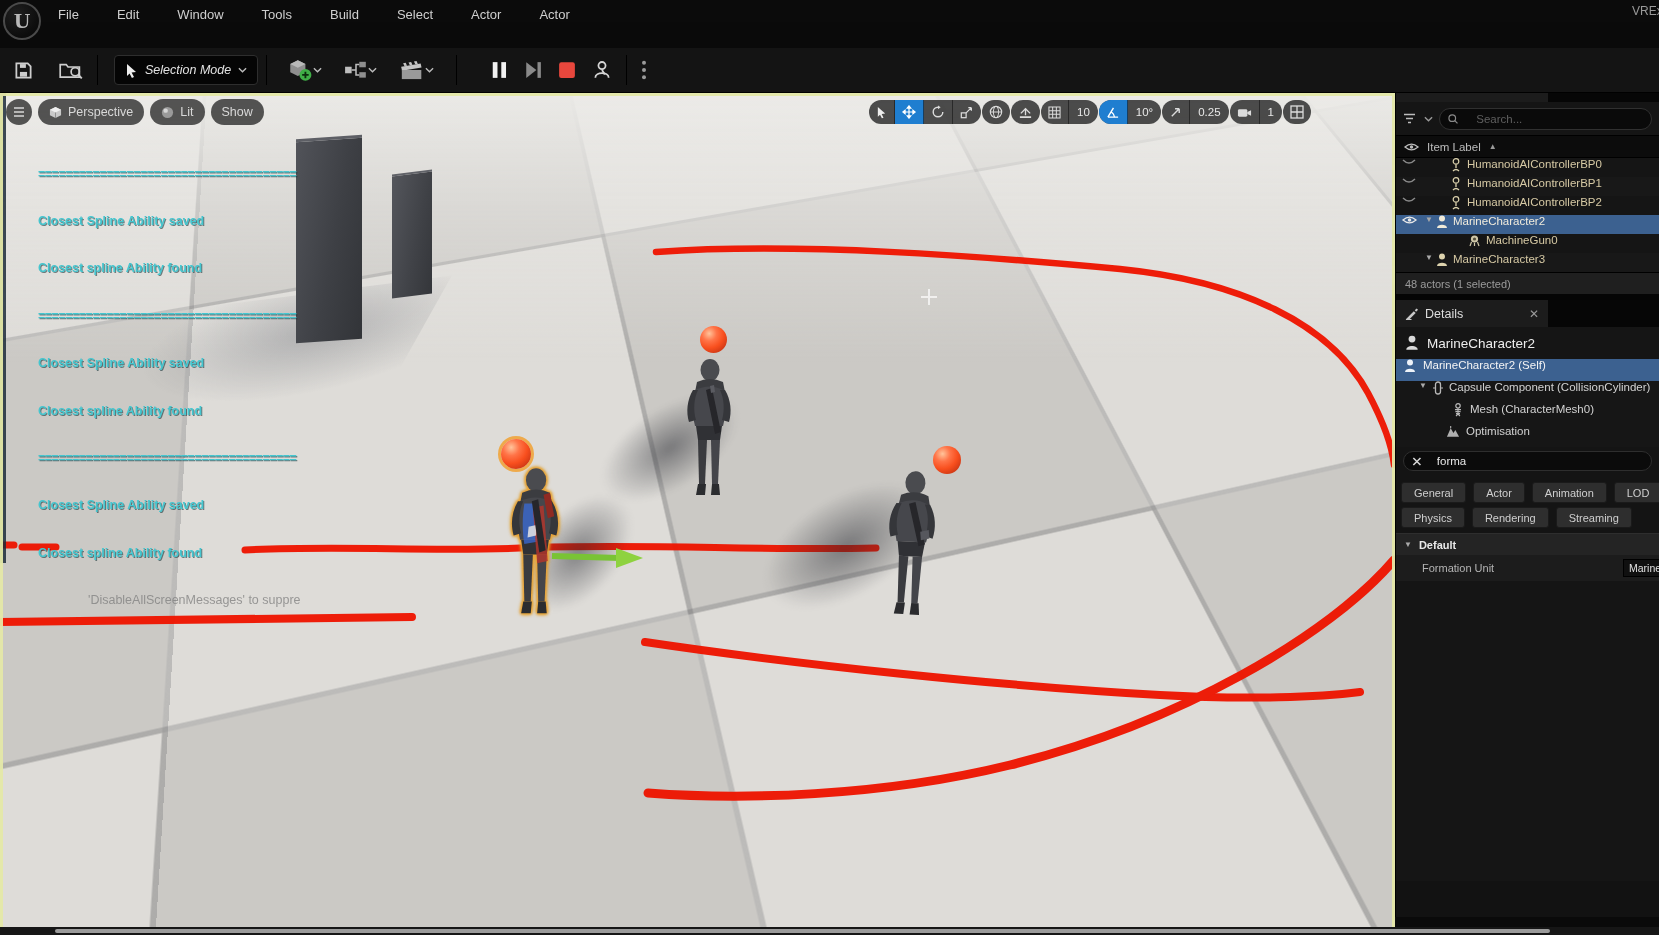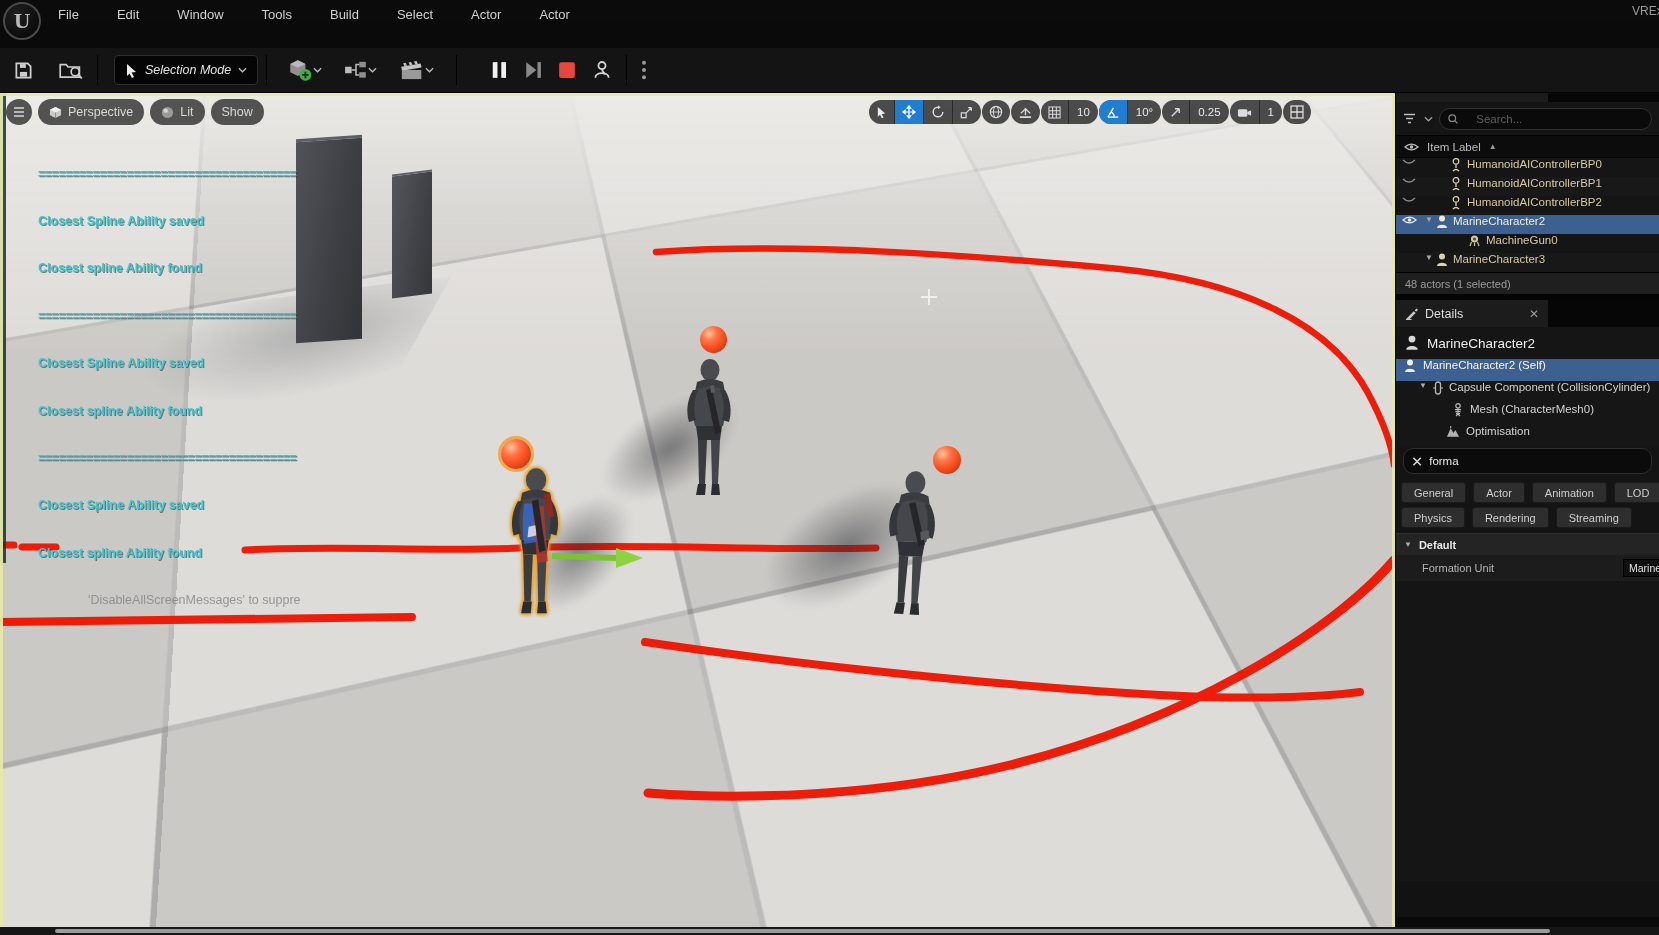--- a/index.html
+++ b/index.html
@@ -137,22 +137,22 @@
   .ol-footer { height:22px; background:#1f1f1f; border-top:1px solid #000; display:flex; align-items:center;
     padding:0 9px; color:#9c9c9c; font-size:11px; }
   .panel-gap { height:6px; background:#050505; }
 
   .dt-title { height:32px; background:#151515; display:flex; align-items:center; gap:8px; padding:0 9px;
     color:#ececec; font-size:13.5px; }
   .dt-row { height:22px; display:flex; align-items:flex-start; font-size:11.5px; color:#d2d2d2; background:#161616; }
   .dt-row.selected { background:#3c6190; color:#f4f4f4; }
   .dt-row .expander { color:#a9a9a9; font-size:8px; width:14px; text-align:center; }
   .dt-search { height:28px; background:#141414; display:flex; align-items:center; padding:0 7px; }
-  .dt-search .pill { flex:1; height:26px; border-radius:10px; background:#0b0b0b; border:1px solid #2e2e2e;
-    display:flex; align-items:center; gap:7px; padding:0 8px; }
+  .dt-search .pill { flex:1; height:20px; border-radius:10px; background:#0b0b0b; border:1px solid #2e2e2e;
+    display:flex; align-items:center; gap:15px; padding:0 8px; }
   .dt-search input { background:transparent; border:none; outline:none; color:#e8e8e8; font-size:11.5px; width:100%;
     font-family:"Liberation Sans", sans-serif; }
   .cat-rows { background:#141414; padding:3px 5px 5px 5px; }
   .cat-row { display:flex; gap:7px; margin-top:4px; white-space:nowrap; }
   .cat-btn { height:21px; background:#2e2e2e; border:1px solid #1a1a1a; border-radius:3px; color:#cfcfcf;
     font-size:11px; display:flex; align-items:center; padding:0 12px; }
   .sec-header { height:22px; background:#242424; border-top:1px solid #2e2e2e; display:flex; align-items:center;
     gap:7px; padding:0 8px; color:#e8e8e8; font-size:11px; font-weight:bold; }
   .sec-header .expander { color:#a9a9a9; font-size:8px; }
   .prop-row { height:26px; background:#1c1c1c; display:flex; align-items:center; color:#b4b4b4; font-size:11px;

